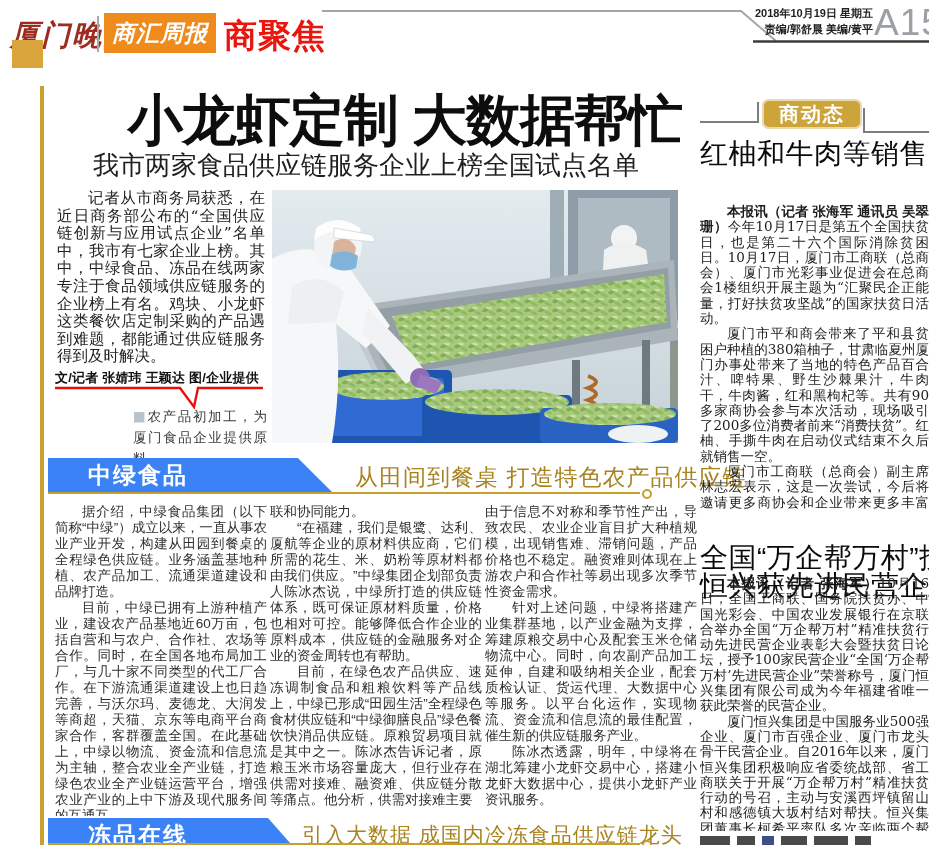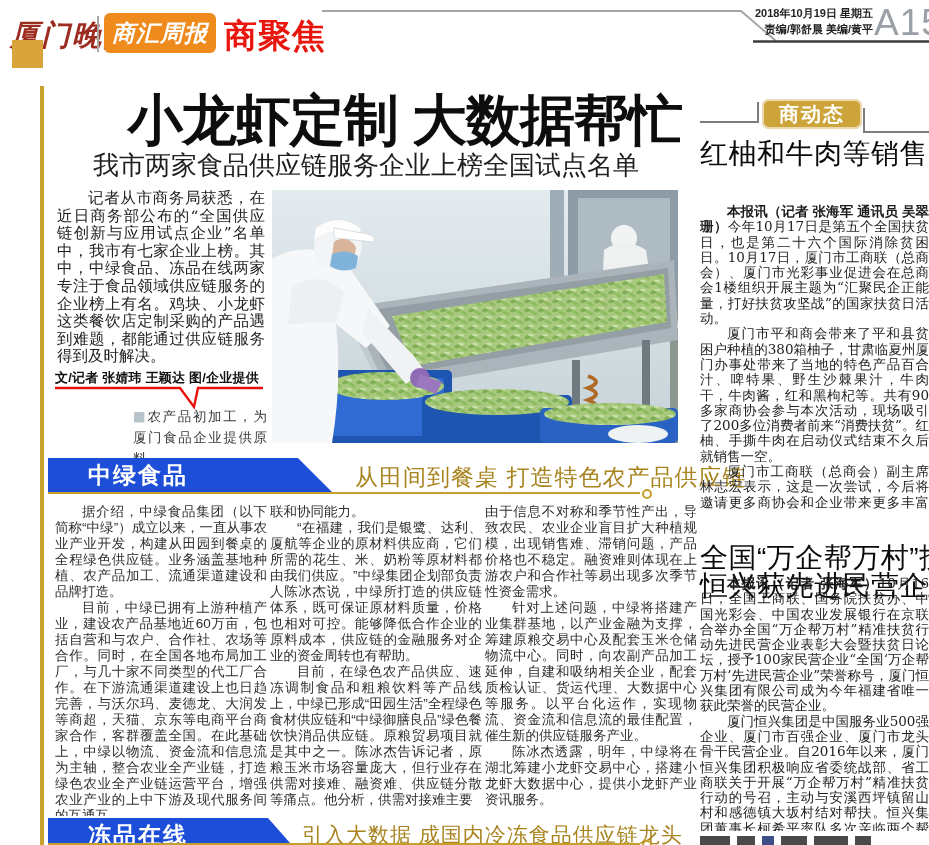--- a/index.html
+++ b/index.html
@@ -12,21 +12,21 @@
   .logo{
     position:absolute;left:10px;top:16px;
     font-family:"DejaVu Serif",serif;font-style:italic;font-weight:bold;
     font-size:29px;color:#9c2b20;letter-spacing:2px;white-space:nowrap;
   }
   .logo-divider{position:absolute;left:97px;top:16px;width:2px;height:36px;background:#a9a9a9;}
   .supplement-box{
     position:absolute;left:104px;top:13px;width:112px;height:40px;background:#ef8a1d;
     display:flex;align-items:center;justify-content:center;
     font-family:"DejaVu Serif",serif;font-style:italic;font-weight:bold;
-    font-size:23px;color:#ffffff;letter-spacing:1px;white-space:nowrap;border-radius:6px;
+    font-size:23px;color:#ffffff;letter-spacing:1px;white-space:nowrap;
   }
   .section-name{
     position:absolute;left:224px;top:14px;font-size:33px;font-weight:900;
     color:#e8160c;letter-spacing:1px;white-space:nowrap;
   }
   .hdr-lines{position:absolute;left:0;top:0;width:929px;height:55px;pointer-events:none;}
   .date-block{
     position:absolute;left:735px;top:5px;width:138px;text-align:right;
     font-size:11px;line-height:16px;color:#222;font-weight:bold;white-space:nowrap;
   }
@@ -58,21 +58,21 @@
   .byline-pointer{position:absolute;left:55px;top:384px;width:212px;height:28px;}
   .caption{
     position:absolute;left:133px;top:406px;width:134px;
     font-family:"DejaVu Serif",serif;font-size:13.5px;line-height:21px;
     color:#3a3a3a;text-align:justify;
   }
   .caption .sq{color:#b7c3cb;}
   .photo{position:absolute;left:272px;top:190px;width:406px;height:253px;}
   
   .sec-badge{
-    position:absolute;height:34px;background:#1d4ed8;color:#fff;
+    position:absolute;height:34px;background:#3b82f6;color:#fff;
     font-size:23px;font-weight:800;letter-spacing:2px;line-height:34px;
     padding-left:40px;box-sizing:border-box;
     clip-path:polygon(0 0,88% 0,100% 100%,0 100%);
   }
   .badge-zl{left:48px;top:458px;width:284px;}
   .badge-dp{left:48px;top:818px;width:250px;}
   .sec-title{
     position:absolute;font-size:23px;font-weight:400;color:#a8831e;
     letter-spacing:1px;white-space:nowrap;
   }

